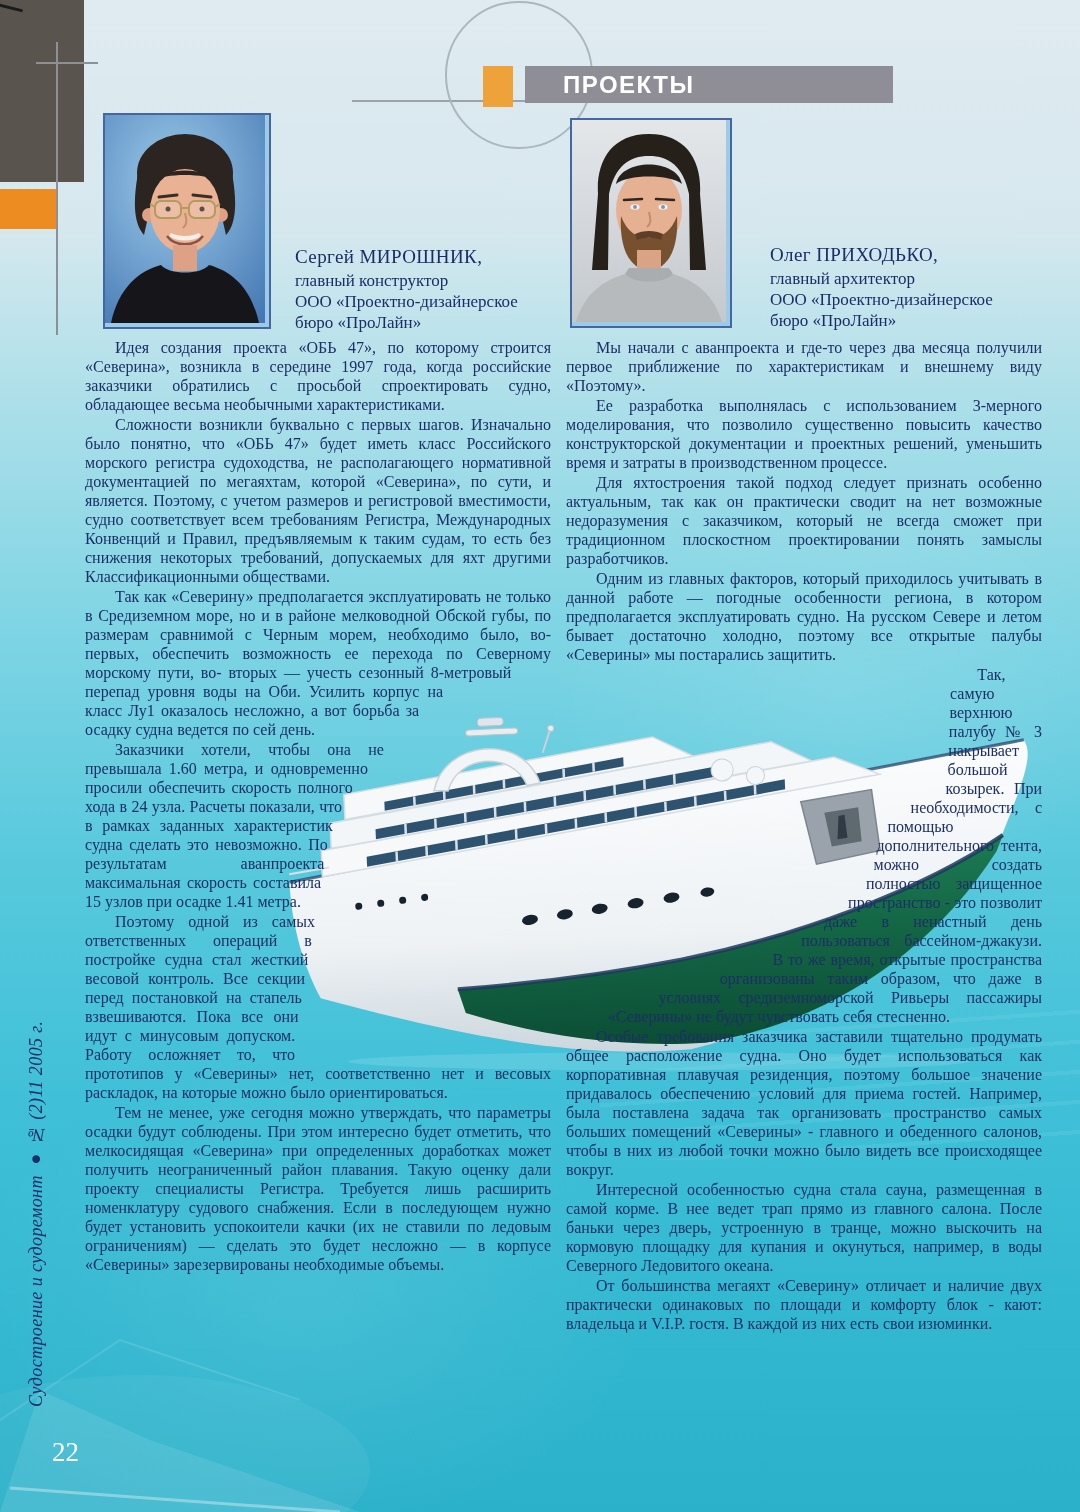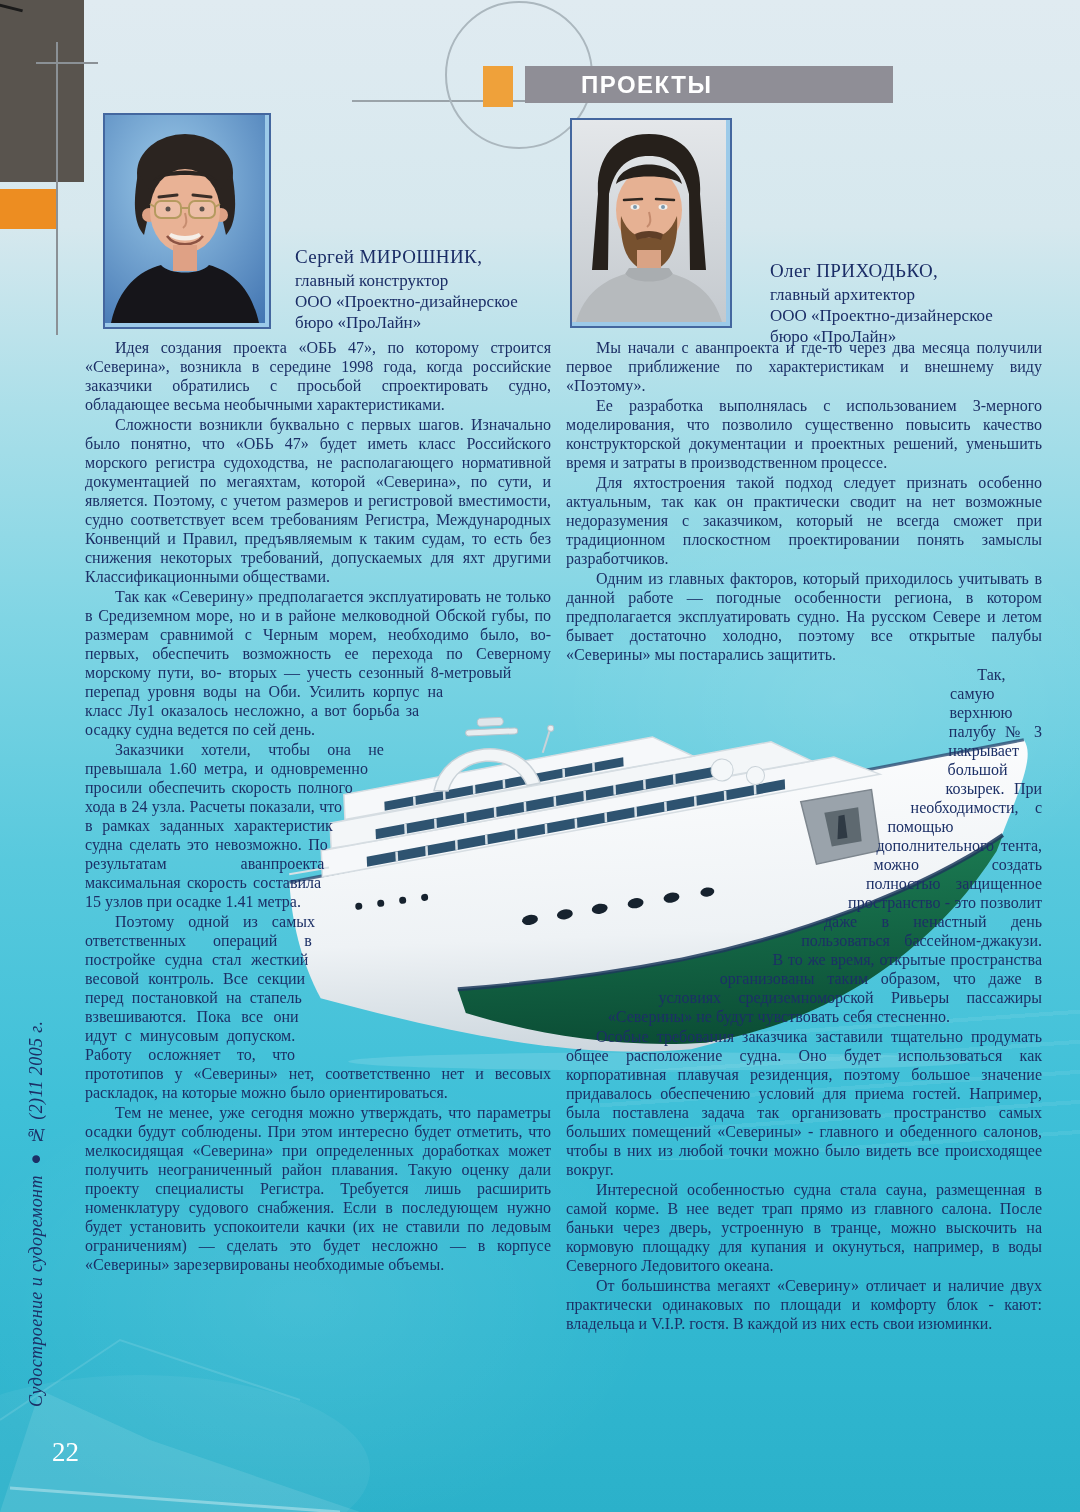--- a/index.html
+++ b/index.html
@@ -23,30 +23,30 @@
   .deco-circle{position:absolute;left:445px;top:1px;width:144px;height:144px;border:2px solid #abb7be;
                border-radius:50%;z-index:1;background:transparent;}
   .reg-mark{position:absolute;left:876px;top:70px;width:12px;height:12px;z-index:1;opacity:.5;}
   .reg-mark:before,.reg-mark:after{content:"";position:absolute;left:0;top:5px;width:12px;height:1px;
                background:#6d747a;}
   .reg-mark:before{transform:rotate(45deg);} .reg-mark:after{transform:rotate(-45deg);}
   
   .accent-chip{position:absolute;left:483px;top:66px;width:30px;height:41px;background:#efa13a;z-index:2;}
   .header-bar{position:absolute;left:525px;top:66px;width:368px;height:37px;background:#8f8e96;z-index:2;
       color:#ffffff;font-family:"Liberation Sans",sans-serif;font-weight:bold;font-size:24px;
-      letter-spacing:1.5px;line-height:37px;padding-left:56px;box-sizing:border-box;}
+      letter-spacing:1.5px;line-height:37px;padding-left:38px;box-sizing:border-box;}
   
   .photo{position:absolute;border:2px solid #44679f;background:#9ccae9;z-index:2;}
   .photo svg{display:block;}
   .photo-left{left:103px;top:113px;width:164px;height:212px;}
   .photo-right{left:570px;top:118px;width:158px;height:206px;}
   
   .caption{position:absolute;color:#1b2d66;z-index:2;}
   .caption-left{left:295px;top:246px;width:255px;}
-  .caption-right{left:770px;top:260px;width:268px;}
+  .caption-right{left:770px;top:244px;width:268px;}
   .author-name{font-size:19px;letter-spacing:.4px;margin-bottom:2px;}
   .author-meta{font-size:17px;line-height:21px;}
   
   .col{position:absolute;top:338px;color:#1c2f66;font-size:16px;line-height:19px;
        text-align:justify;z-index:3;}
   .col p{margin:0 0 1px 0;text-indent:30px;}
   .col-left{left:85px;width:466px;}
   .col-right{left:566px;width:476px;}
   .spacer-left{float:right;width:285px;height:460px;
       shape-outside:polygon(285px 95px,200px 108px,168px 126px,138px 158px,112px 188px,
@@ -250,21 +250,21 @@
 
   <svg class="watermark" width="420" height="472" viewBox="0 0 420 472">
     <ellipse cx="140" cy="430" rx="230" ry="95" fill="#ffffff" opacity="0.05"></ellipse>
     <polygon points="0,472 40,350 150,400 360,472" fill="#ffffff" opacity="0.10"></polygon>
     <path d="M10,448 L340,472" stroke="#ffffff" stroke-width="3" opacity="0.35" fill="none"></path>
     <path d="M0,380 L120,300 L300,360" stroke="#ffffff" stroke-width="2" opacity="0.12" fill="none"></path>
   </svg>
 
   <div class="col col-left">
     <div>
-        <p>Идея создания проекта «ОБЬ 47», по которому строится «Северина», возникла в середине 1998 года, когда российские заказчики обратились с просьбой спроектировать судно, обладающее весьма необычными характеристиками.</p>
+        <p>Идея создания проекта «ОБЬ 47», по которому строится «Северина», возникла в середине 1997 года, когда российские заказчики обратились с просьбой спроектировать судно, обладающее весьма необычными характеристиками.</p>
         <p>Сложности возникли буквально с первых шагов. Изначально было понятно, что «ОБЬ 47» будет иметь класс Российского морского регистра судоходства, не располагающего нормативной документацией по мегаяхтам, которой «Северина», по сути, и является. Поэтому, с учетом размеров и регистровой вместимости, судно соответствует всем требованиям Регистра, Международных Конвенций и Правил, предъявляемым к таким судам, то есть без снижения некоторых требований, допускаемых для яхт другими Классификационными обществами.</p>
       </div>
     <div>
       <div class="spacer-left"></div>
       <div>
           <p>Так как «Северину» предполагается эксплуатировать не только в Средиземном море, но и в районе мелководной Обской губы, по размерам сравнимой с Черным морем, необходимо было, во-первых, обеспечить возможность ее перехода по Северному морскому пути, во- вторых — учесть сезонный 8-метровый перепад уровня воды на Оби. Усилить корпус на класс Лу1 оказалось несложно, а вот борьба за осадку судна ведется по сей день.</p>
           <p>Заказчики хотели, чтобы она не превышала 1.60 метра, и одновременно просили обеспечить скорость полного хода в 24 узла. Расчеты показали, что в рамках заданных характеристик судна сделать это невозможно. По результатам аванпроекта максимальная скорость составила 15 узлов при осадке 1.41 метра.</p>
           <p>Поэтому одной из самых ответственных операций в постройке судна стал жесткий весовой контроль. Все секции перед постановкой на стапель взвешиваются. Пока все они идут с минусовым допуском. Работу осложняет то, что прототипов у «Северины» нет, соответственно нет и весовых раскладок, на которые можно было ориентироваться.</p>
           <p>Тем не менее, уже сегодня можно утверждать, что параметры осадки будут соблюдены. При этом интересно будет отметить, что мелкосидящая «Северина» при определенных доработках может получить неограниченный район плавания. Такую оценку дали проекту специалисты Регистра. Требуется лишь расширить номенклатуру судового снабжения. Если в последующем нужно будет установить успокоители качки (их не ставили по ледовым ограничениям) — сделать это будет несложно — в корпусе «Северины» зарезервированы необходимые объемы.</p>
         </div>

